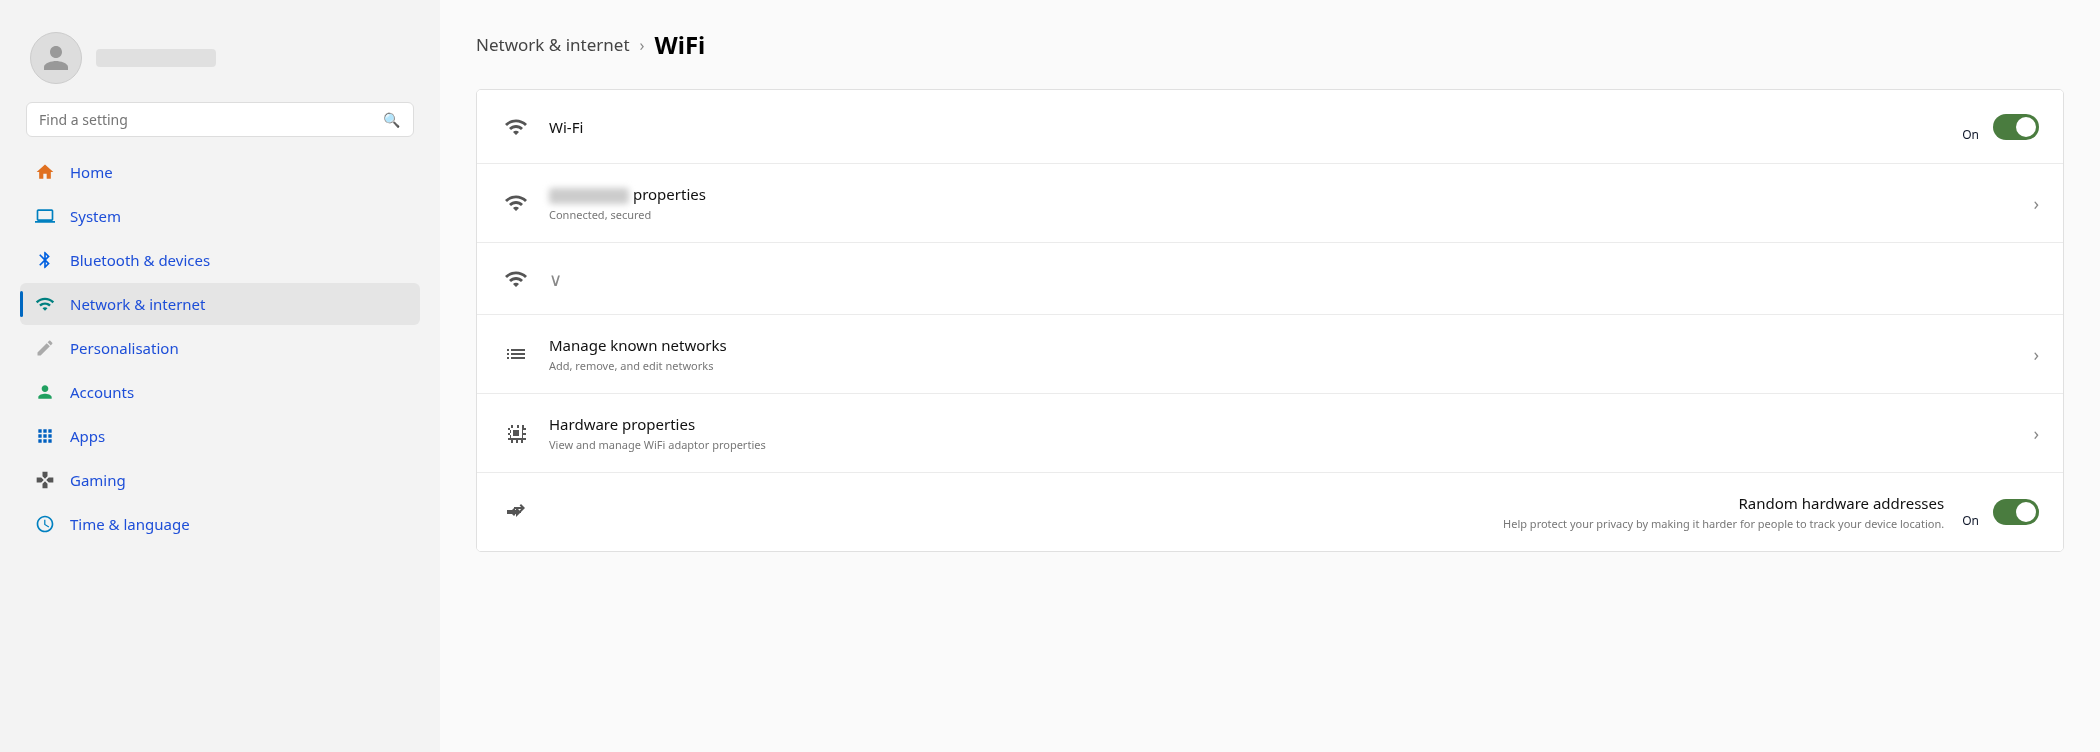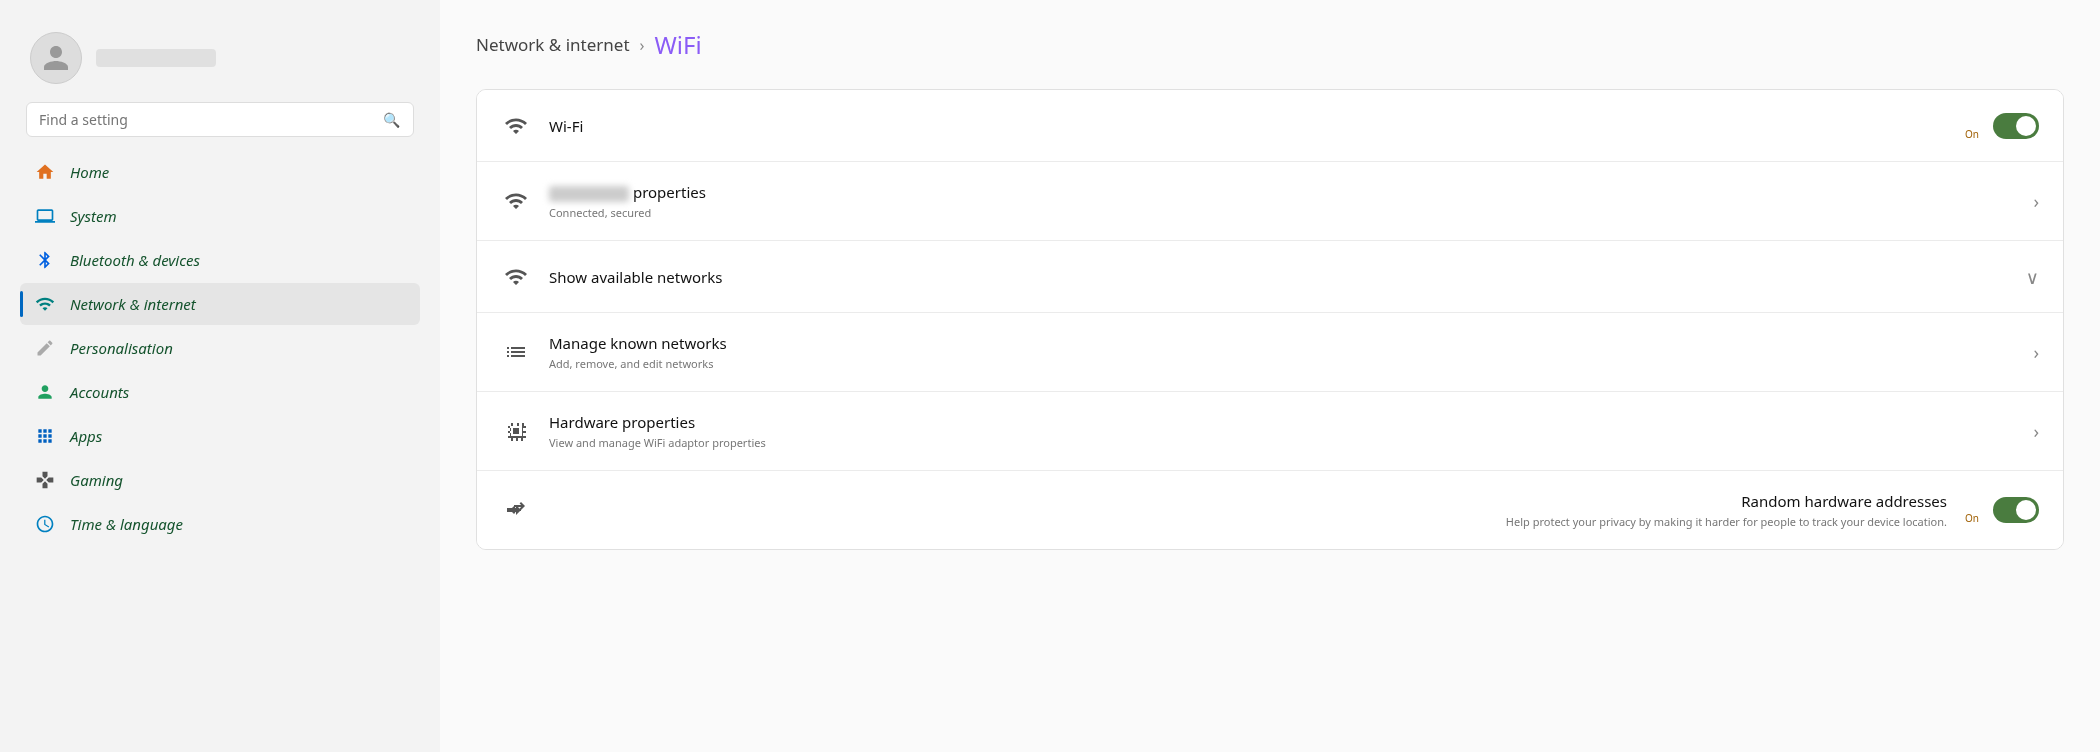--- a/index.html
+++ b/index.html
@@ -93,23 +93,22 @@
     }
 
     .nav-item {
       display: flex;
       align-items: center;
       gap: 14px;
       padding: 10px 14px;
       border-radius: 6px;
       cursor: pointer;
       font-size: 15px;
-      color: #14532d;
+      color: #1d4ed8;
       position: relative;
-      font-style: italic;
     }
 
     .nav-item.active {
       background: #e5e5e5;
     }
 
     .nav-item.active::before {
       content: '';
       position: absolute;
       left: 0;
@@ -141,41 +140,41 @@
     .breadcrumb {
       display: flex;
       align-items: center;
       gap: 10px;
       font-size: 15px;
       color: #555;
       margin-bottom: 28px;
     }
 
     .breadcrumb .current {
-      font-weight: 400;
+      font-weight: 700;
       font-size: 24px;
-      color: #8b5cf6;
+      color: #000000;
     }
 
     .breadcrumb .sep {
       font-size: 16px;
       color: #888;
     }
 
     .breadcrumb .parent {
       font-size: 17px;
       color: #444;
     }
 
     .settings-list {
       display: flex;
       flex-direction: column;
       gap: 0;
       background: #fff;
-      border-radius: 10px;
+      border-radius: 5px;
       overflow: hidden;
       border: 1px solid #e0e0e0;
     }
 
     .settings-row {
       display: flex;
       align-items: center;
       padding: 20px 24px;
       border-bottom: 1px solid #ebebeb;
       cursor: pointer;
@@ -220,22 +219,22 @@
     }
 
     .row-right {
       display: flex;
       align-items: center;
       gap: 14px;
       flex-shrink: 0;
     }
 
     .row-on-label {
-      font-size: 10px;
-      color: #a16207;
+      font-size: 12px;
+      color: #0f172a;
       margin-top: 16px;
     }
 
     
     .toggle {
       width: 46px;
       height: 26px;
       border-radius: 13px;
       background: #4a7c3f;
       position: relative;
@@ -438,23 +437,20 @@
         <span class="chevron-right">›</span>
       </div>
     </div>
 
     <div class="settings-row">
       <span class="row-icon">
         <svg width="24" height="24" viewBox="0 0 24 24" fill="#555">
             <path d="M1 9l2 2c4.97-4.97 13.03-4.97 18 0l2-2C16.93 2.93 7.08 2.93 1 9zm8 8l3 3 3-3c-1.65-1.66-4.34-1.66-6 0zm-4-4l2 2c2.76-2.76 7.24-2.76 10 0l2-2C15.14 9.14 8.87 9.14 5 13z"></path>
           </svg>
       </span>
-      <div class="row-text">
-        <span class="row-title">Show available networks</span>
-      </div>
       <div class="row-right">
         <span class="chevron-down">∨</span>
       </div>
     </div>
 
     <div class="settings-row">
       <span class="row-icon">
         <svg width="24" height="24" viewBox="0 0 24 24" fill="#555">
             <path d="M3 13h2v-2H3v2zm0 4h2v-2H3v2zm0-8h2V7H3v2zm4 4h14v-2H7v2zm0 4h14v-2H7v2zM7 7v2h14V7H7z"></path>
           </svg>

